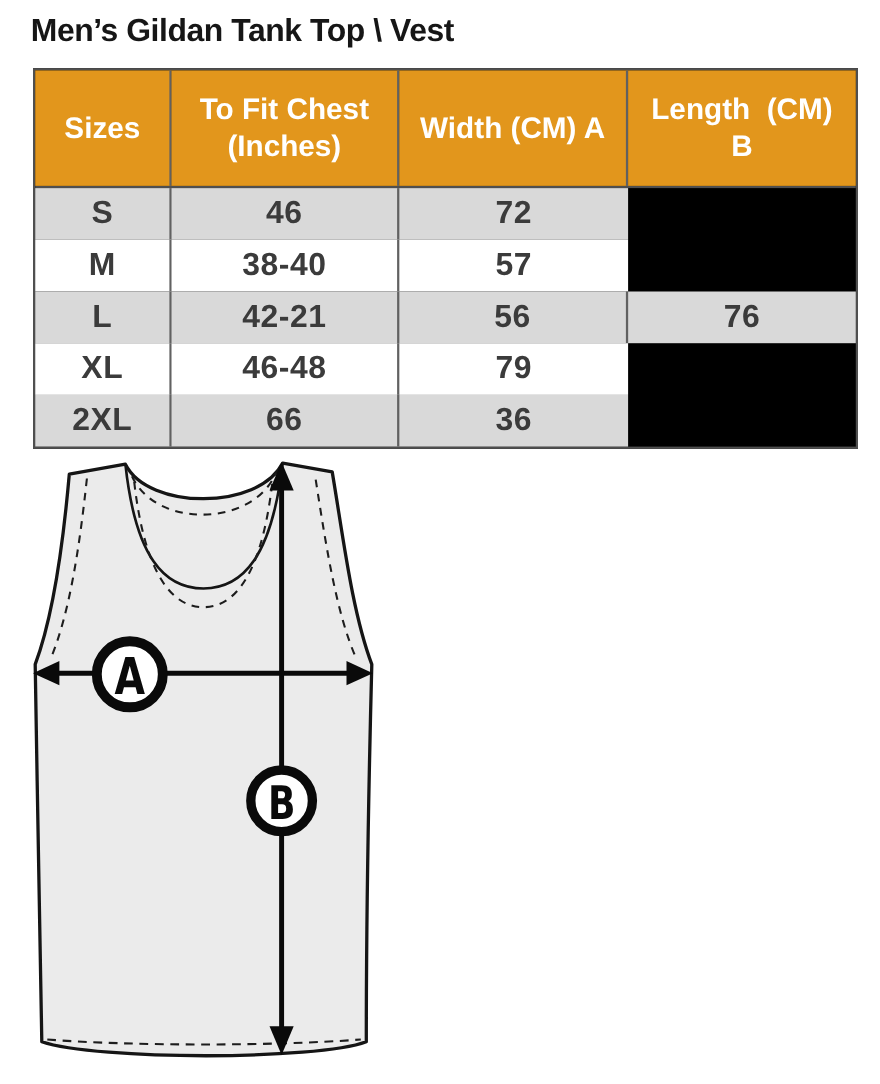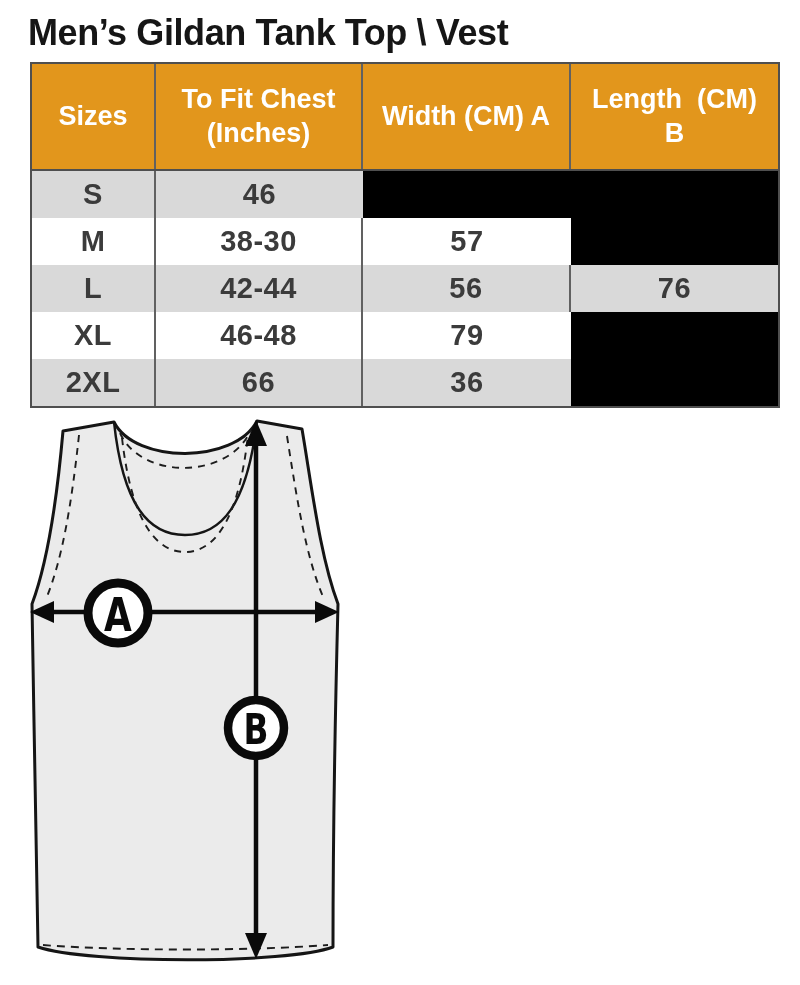--- a/index.html
+++ b/index.html
@@ -4,21 +4,21 @@
 <style>
   html,body { margin:0; padding:0; }
   body {
     width:800px; height:985px; position:relative;
     background:#ffffff;
     font-family:"Liberation Sans", sans-serif;
     overflow:hidden;
   }
   .title {
     position:absolute; left:28px; top:12px;
-    font-size:36px; font-weight:bold; color:#161616;
+    font-size:29px; font-weight:bold; color:#161616;
     letter-spacing:-0.4px; white-space:nowrap;
   }
   .size-table {
     position:absolute; left:30px; top:62px; width:750px;
     border:2px solid #4f4f4f; box-sizing:border-box;
     background:#000000;
   }
   .trow { display:grid; grid-template-columns:124px 207px 208px 1fr; }
   .trow.header { height:105px; border-bottom:2px solid #4f4f4f; }
   .trow.data { height:47px; }
@@ -58,29 +58,30 @@
     <div class="cell">Sizes</div>
     <div class="cell">To Fit Chest
 (Inches)</div>
     <div class="cell">Width (CM) A</div>
     <div class="cell">Length  (CM)
 B</div>
   </div>
   <div class="trow data shade">
     <div class="cell">S</div>
     <div class="cell">46</div>
+    <div class="cell">72</div>
   </div>
   <div class="trow data plain">
     <div class="cell">M</div>
-    <div class="cell">38-30</div>
+    <div class="cell">38-40</div>
     <div class="cell">57</div>
   </div>
   <div class="trow data shade">
     <div class="cell">L</div>
-    <div class="cell">42-44</div>
+    <div class="cell">42-21</div>
     <div class="cell">56</div>
     <div class="cell">76</div>
   </div>
   <div class="trow data plain">
     <div class="cell">XL</div>
     <div class="cell">46-48</div>
     <div class="cell">79</div>
   </div>
   <div class="trow data shade">
     <div class="cell">2XL</div>

